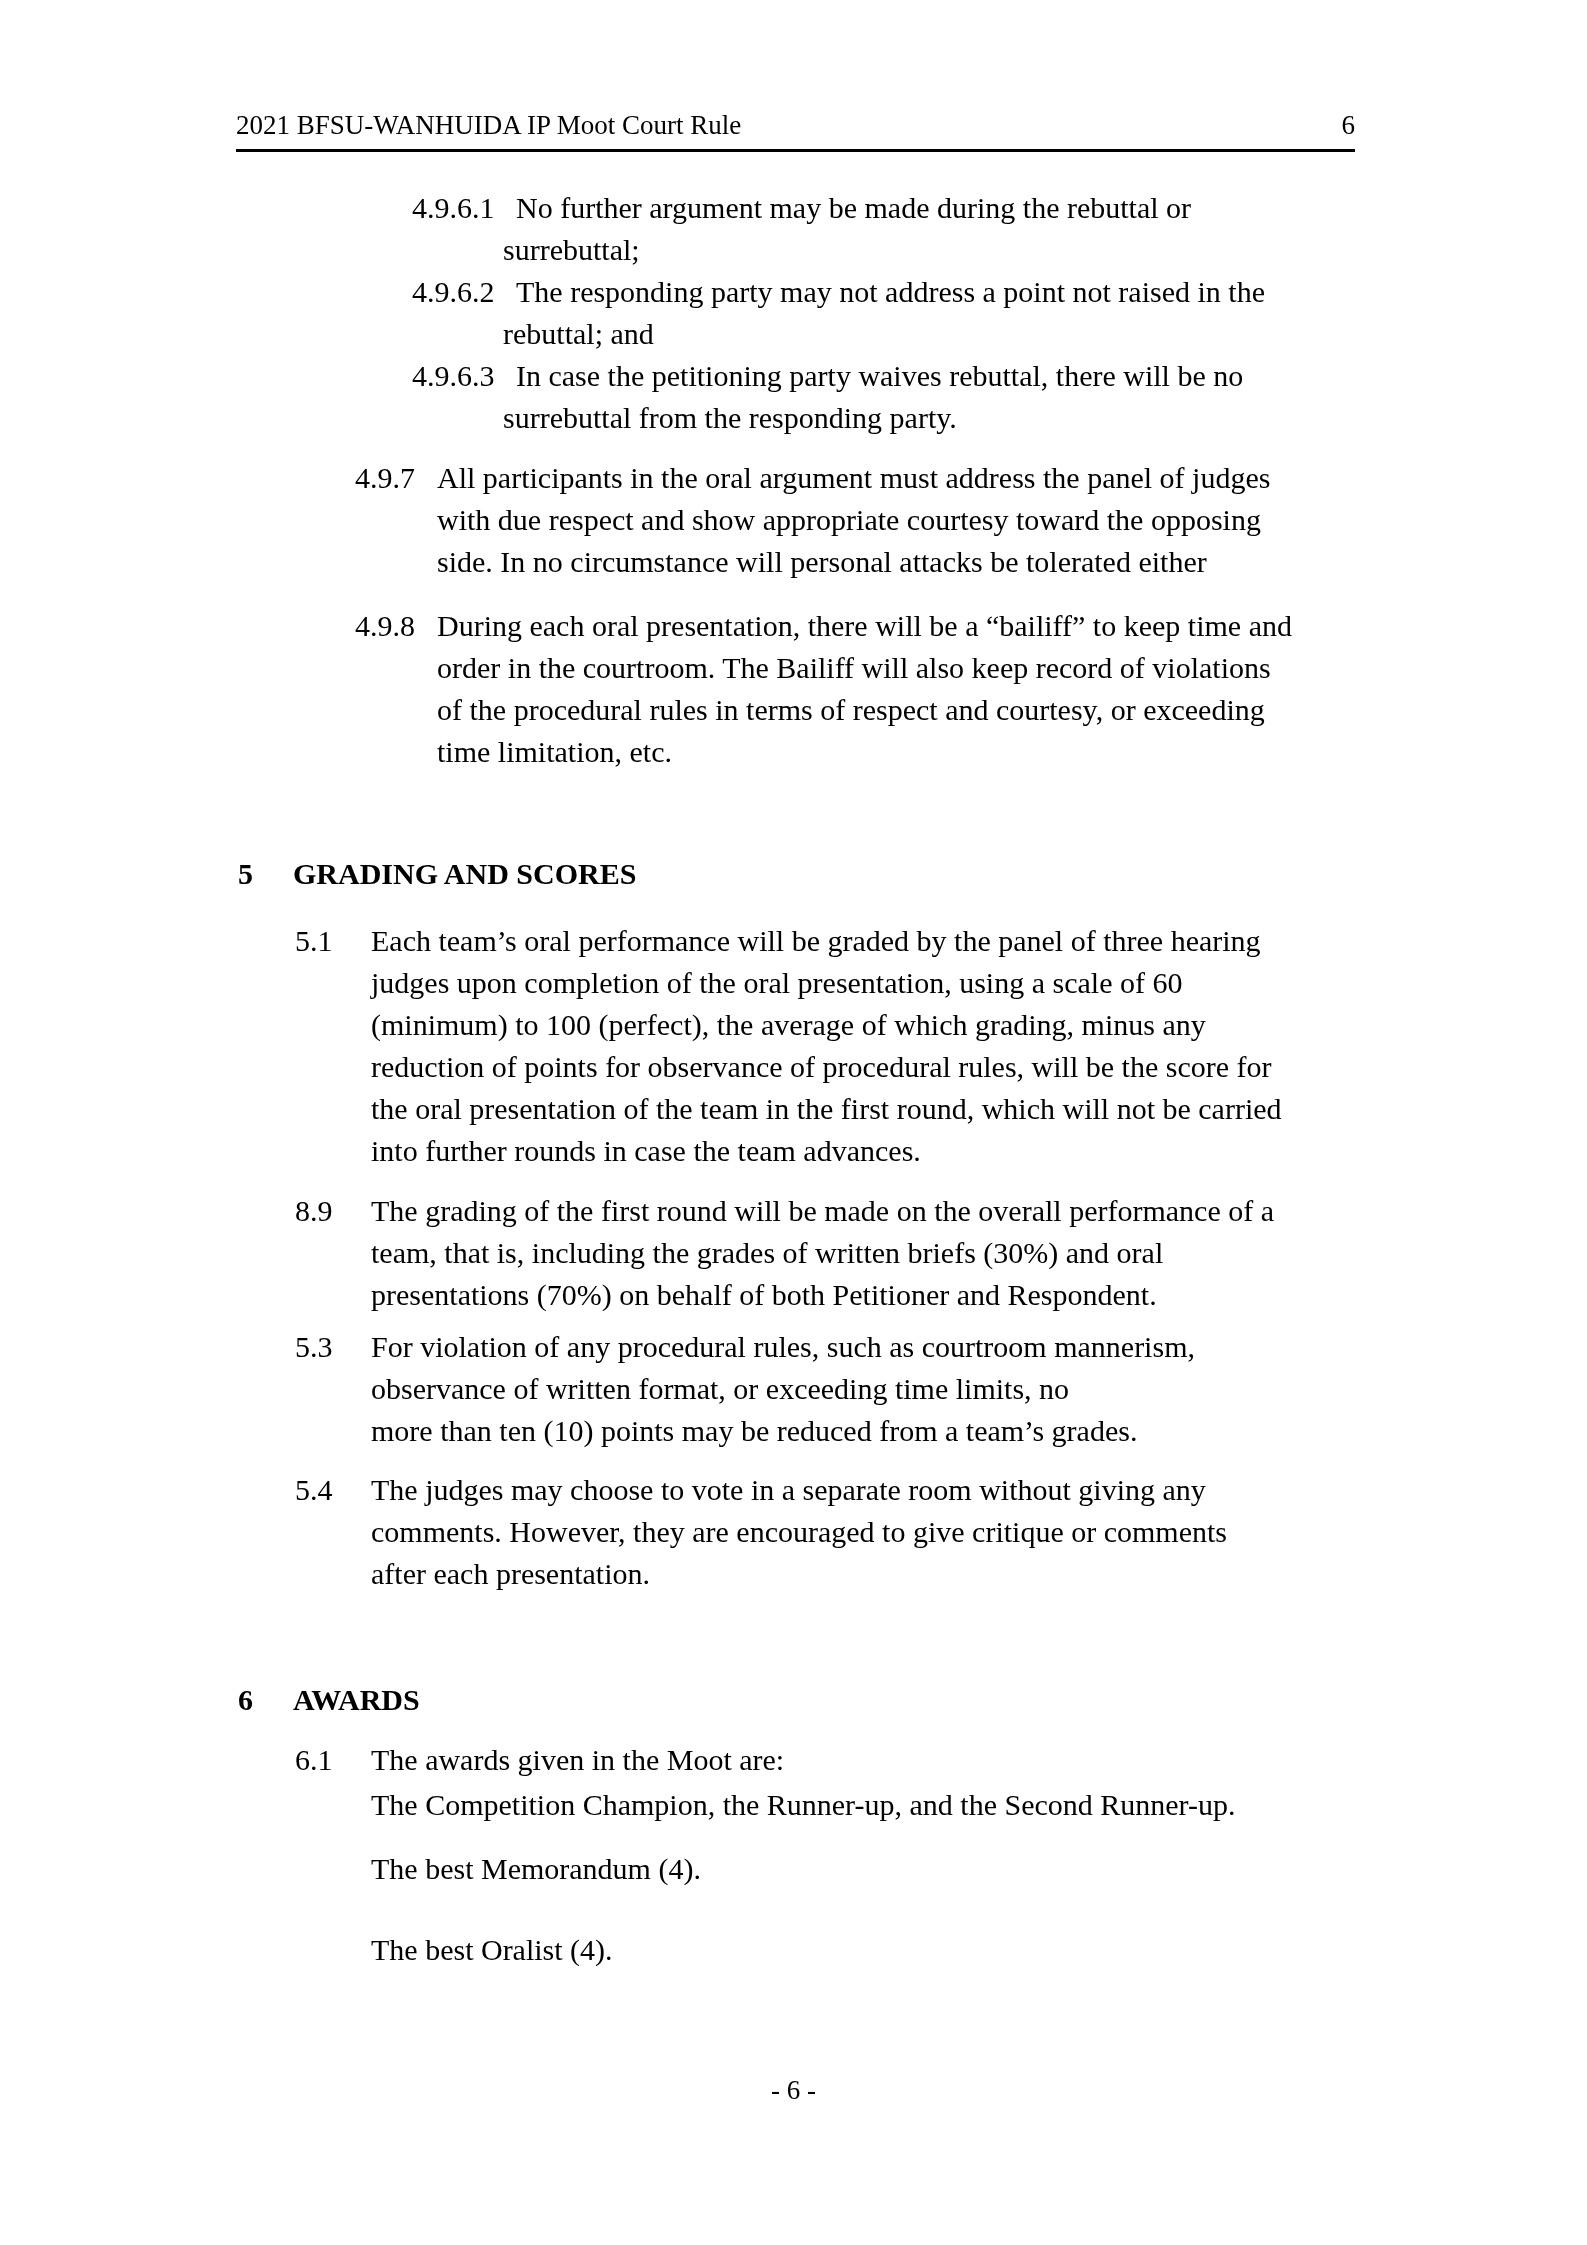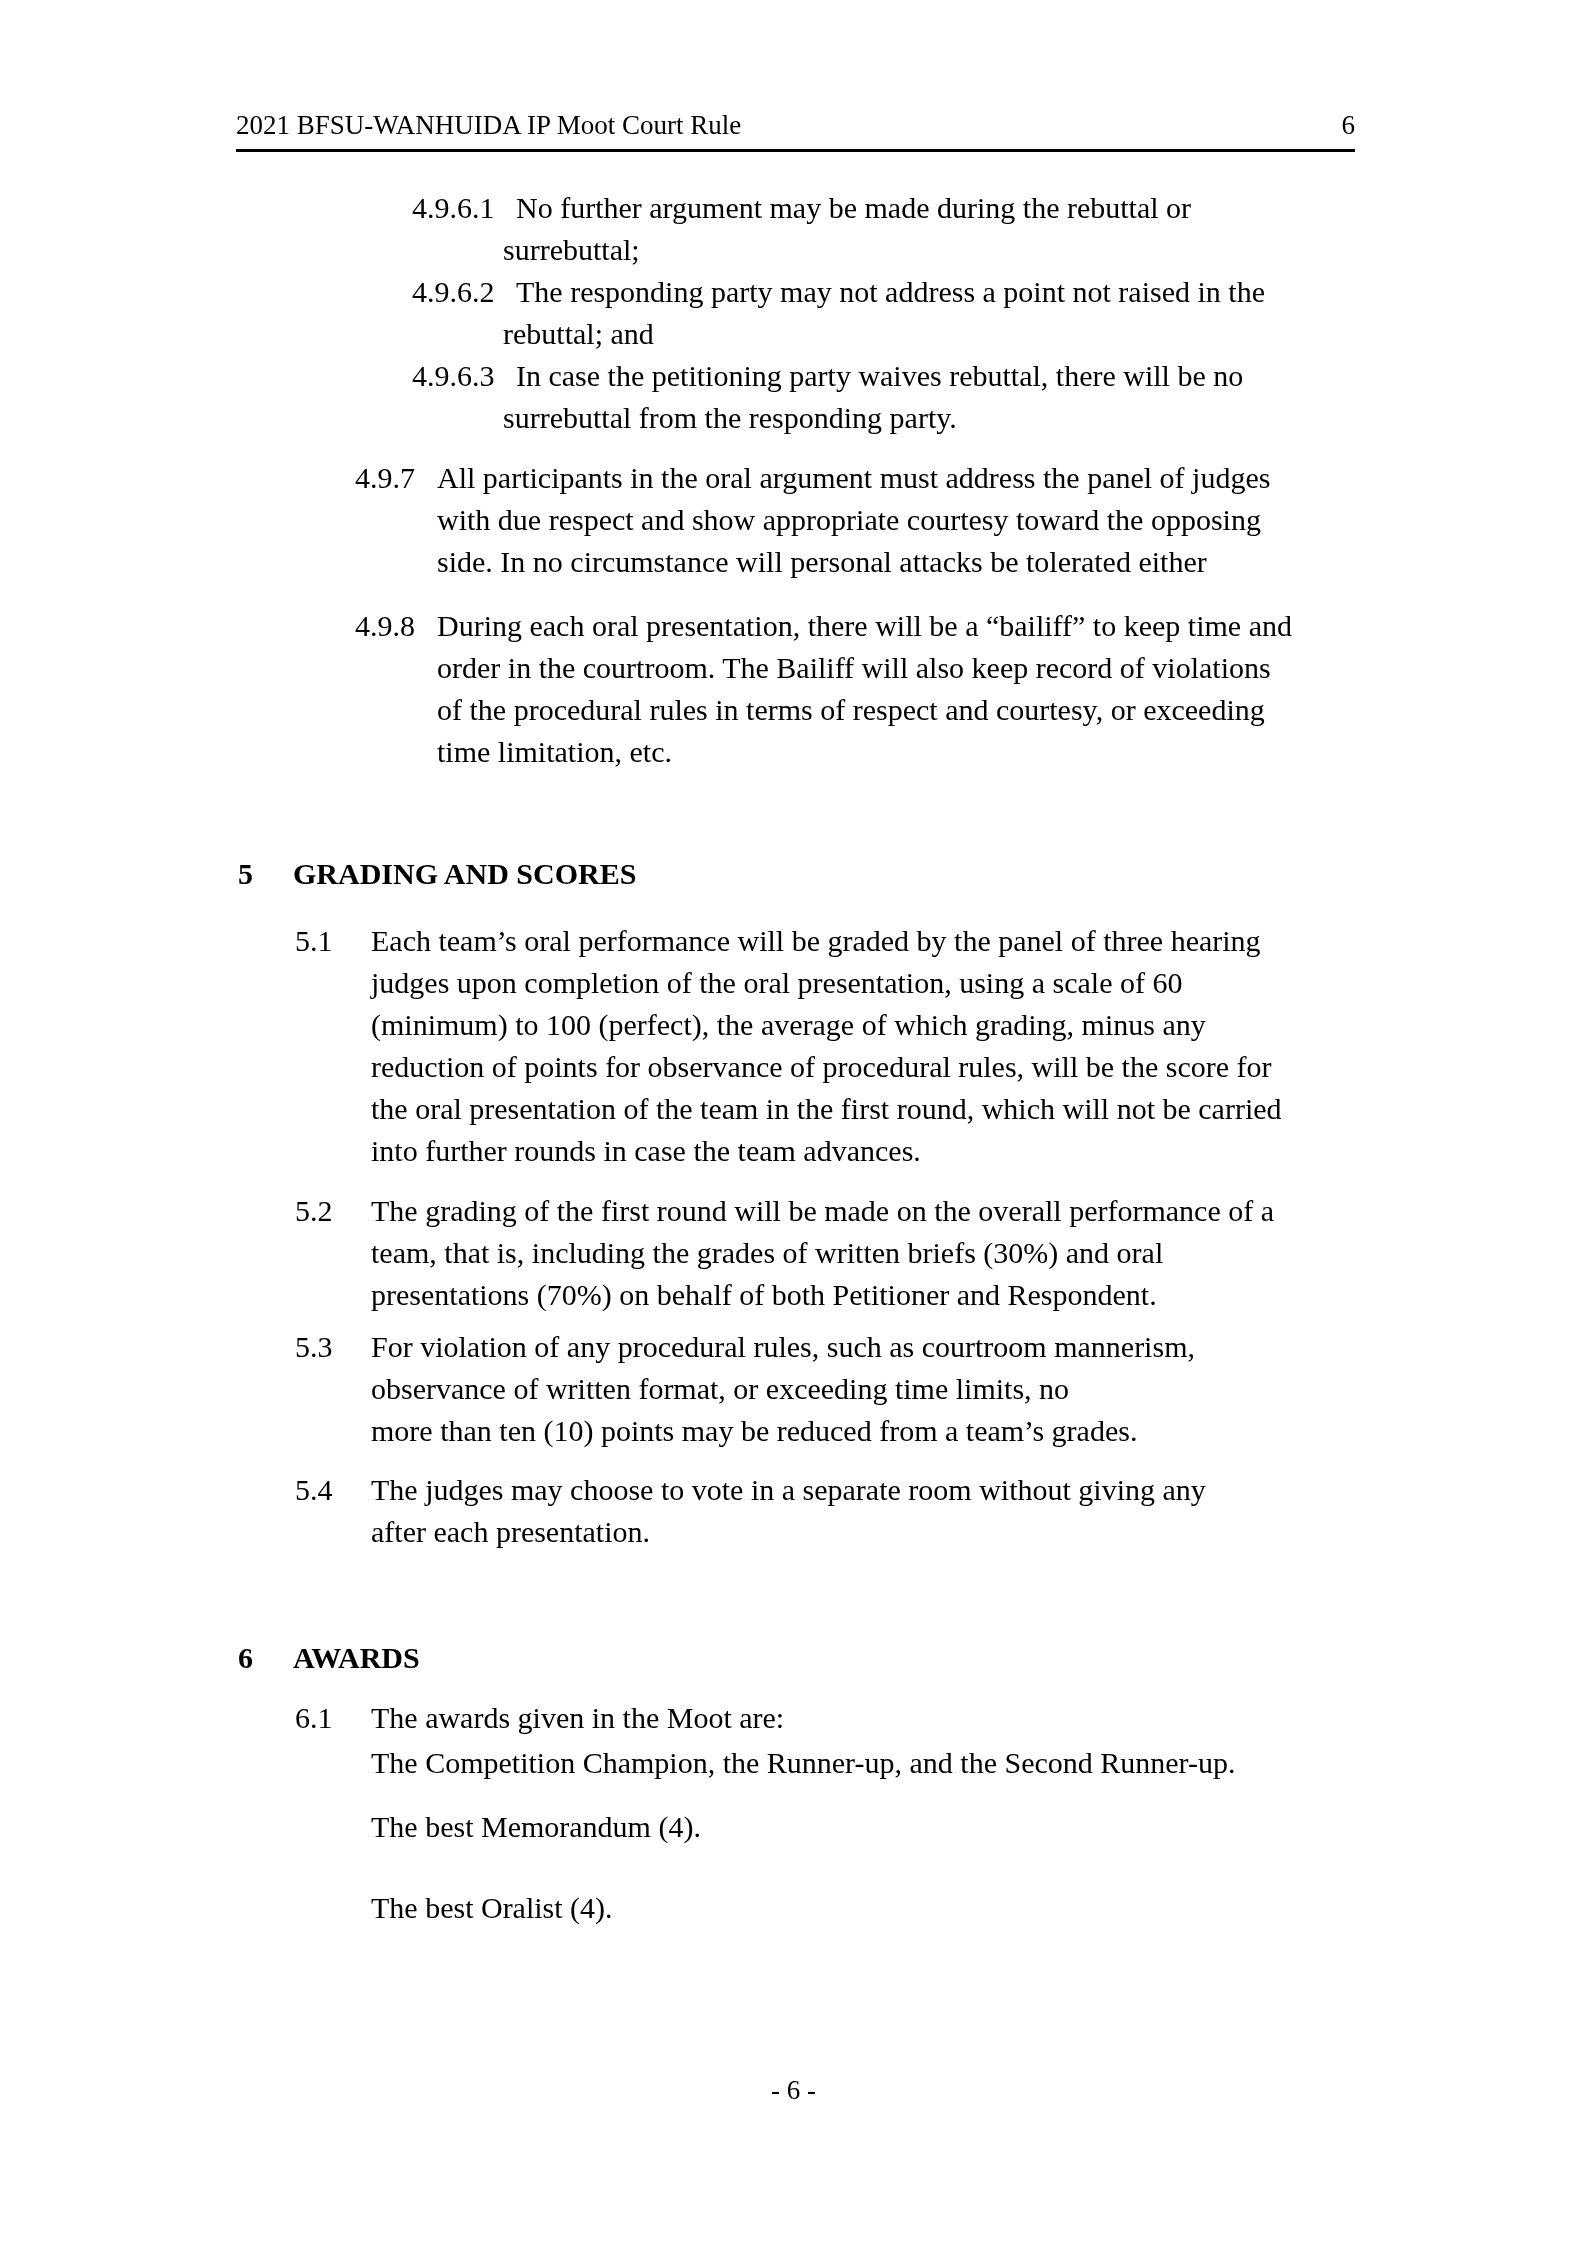--- a/index.html
+++ b/index.html
@@ -110,36 +110,37 @@
       <span class="num">5.1</span>
       <div class="line">Each team’s oral performance will be graded by the panel of three hearing</div>
       <div class="line">judges upon completion of the oral presentation, using a scale of 60</div>
       <div class="line">(minimum) to 100 (perfect), the average of which grading, minus any</div>
       <div class="line">reduction of points for observance of procedural rules, will be the score for</div>
       <div class="line">the oral presentation of the team in the first round, which will not be carried</div>
       <div class="line">into further rounds in case the team advances.</div>
     </div>
 
     <div class="blk l1" style="margin-top:18px">
-      <span class="num">5.2</span>
+      <span class="num">8.9</span>
       <div class="line">The grading of the first round will be made on the overall performance of a</div>
       <div class="line">team, that is, including the grades of written briefs (30%) and oral</div>
       <div class="line">presentations (70%) on behalf of both Petitioner and Respondent.</div>
     </div>
 
     <div class="blk l1" style="margin-top:10px">
       <span class="num">5.3</span>
       <div class="line">For violation of any procedural rules, such as courtroom mannerism,</div>
       <div class="line">observance of written format, or exceeding time limits, no</div>
       <div class="line">more than ten (10) points may be reduced from a team’s grades.</div>
     </div>
 
     <div class="blk l1" style="margin-top:17px">
       <span class="num">5.4</span>
       <div class="line">The judges may choose to vote in a separate room without giving any</div>
+      <div class="line">comments. However, they are encouraged to give critique or comments</div>
       <div class="line">after each presentation.</div>
     </div>
 
     <div class="blk h" style="margin-top:84px">
       <span class="num">6</span>
       <div class="line">AWARDS</div>
     </div>
 
     <div class="blk l1" style="margin-top:18px">
       <span class="num">6.1</span>

